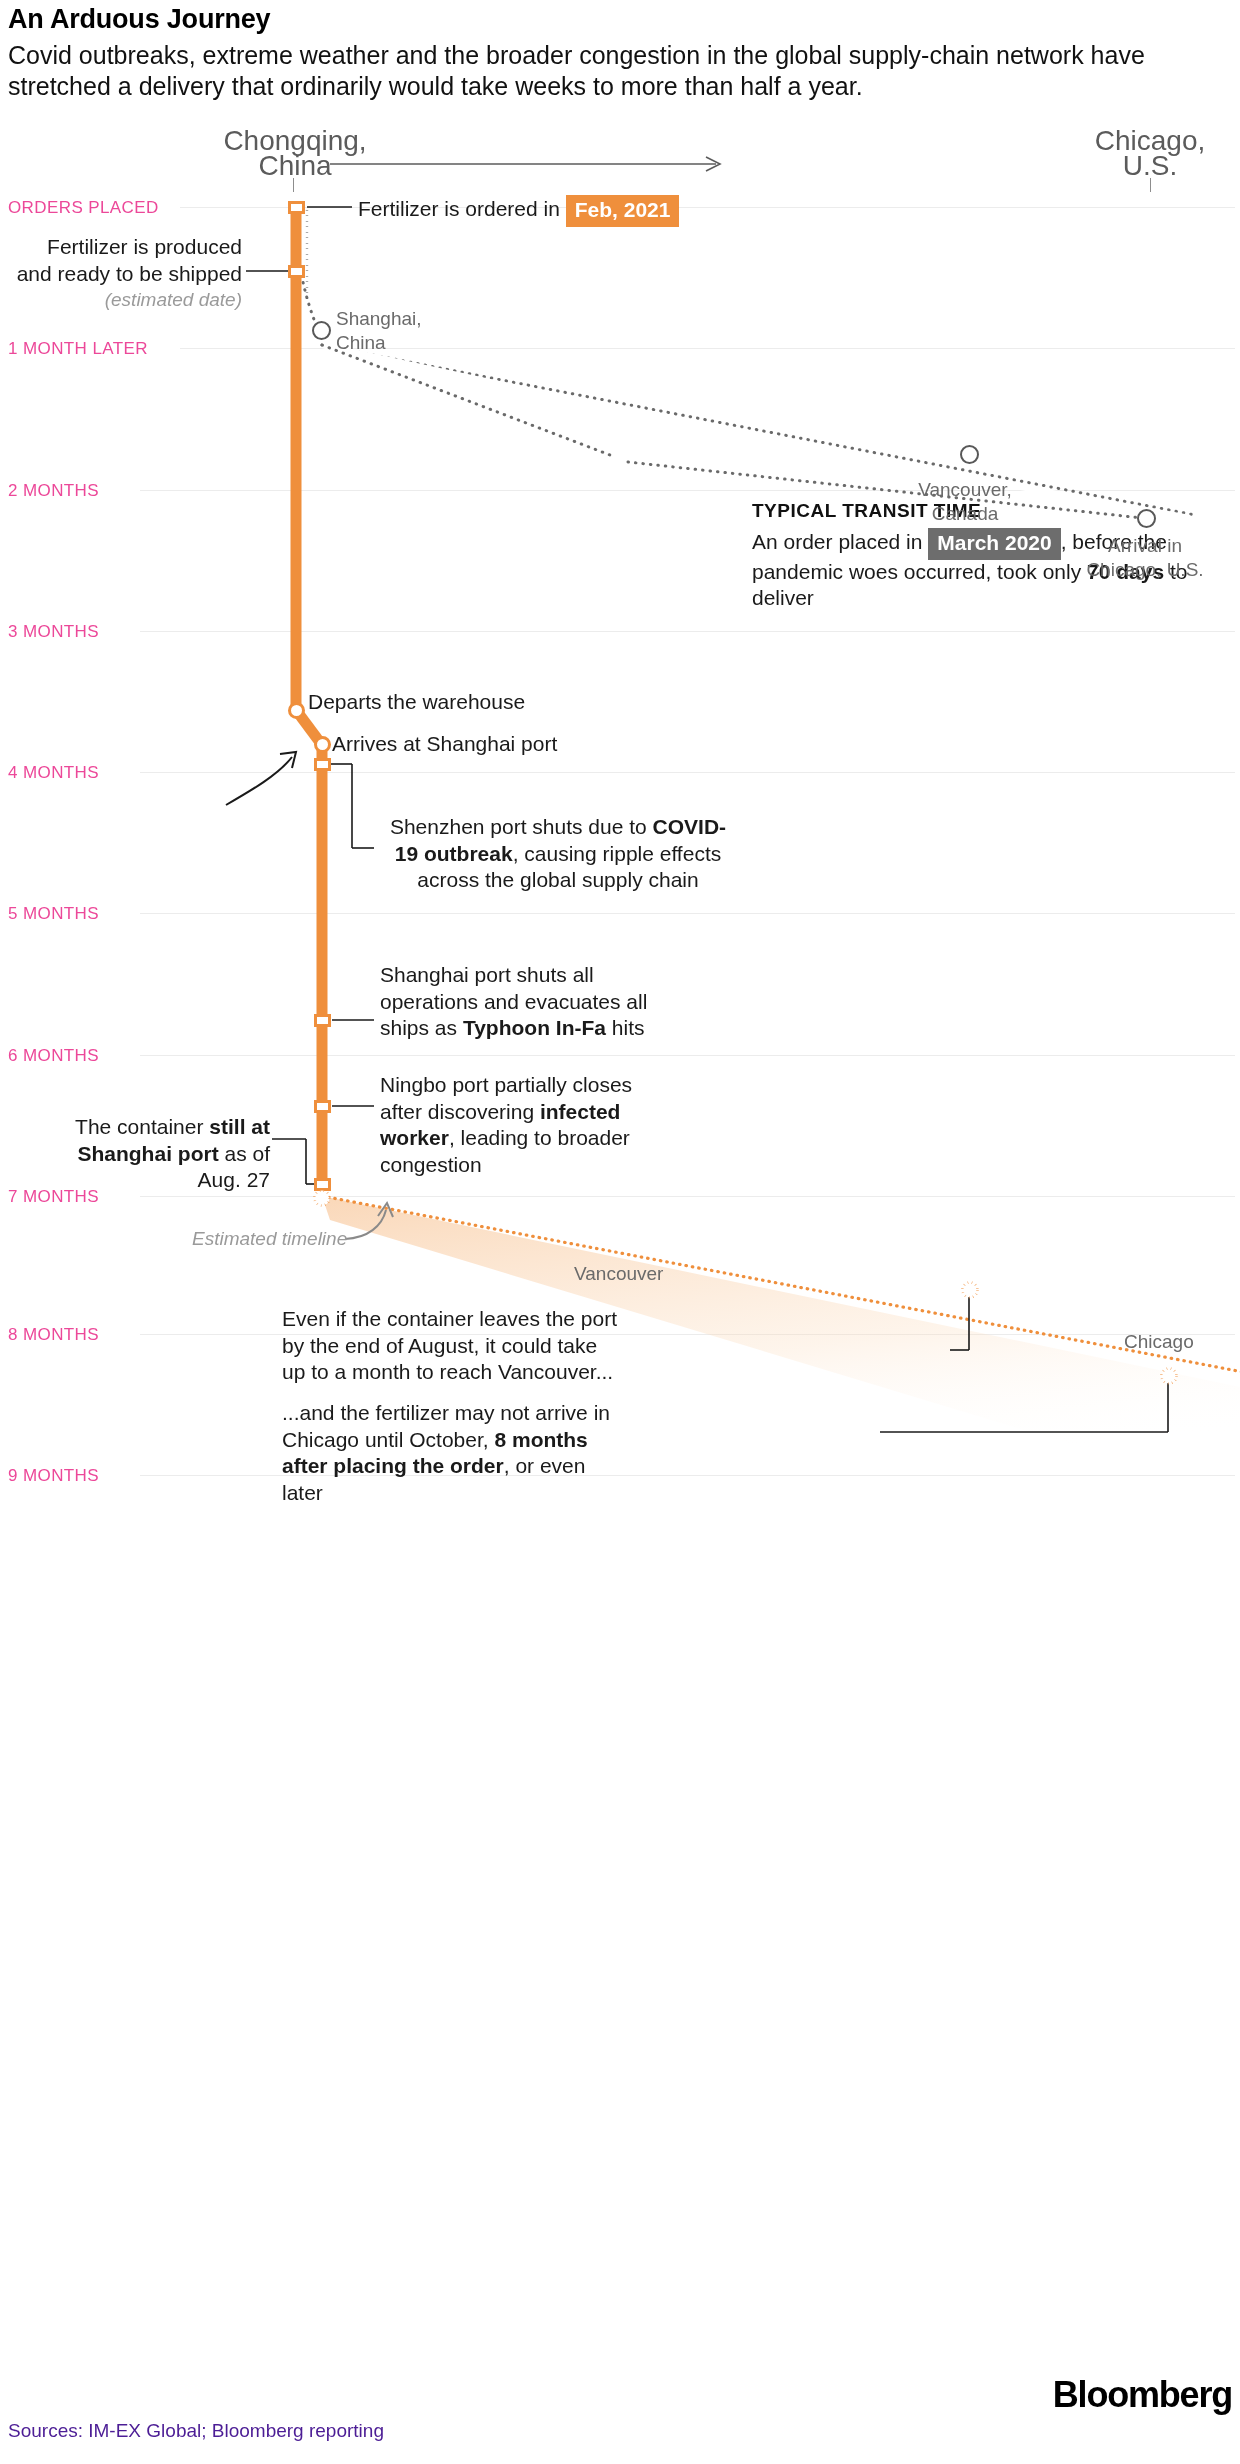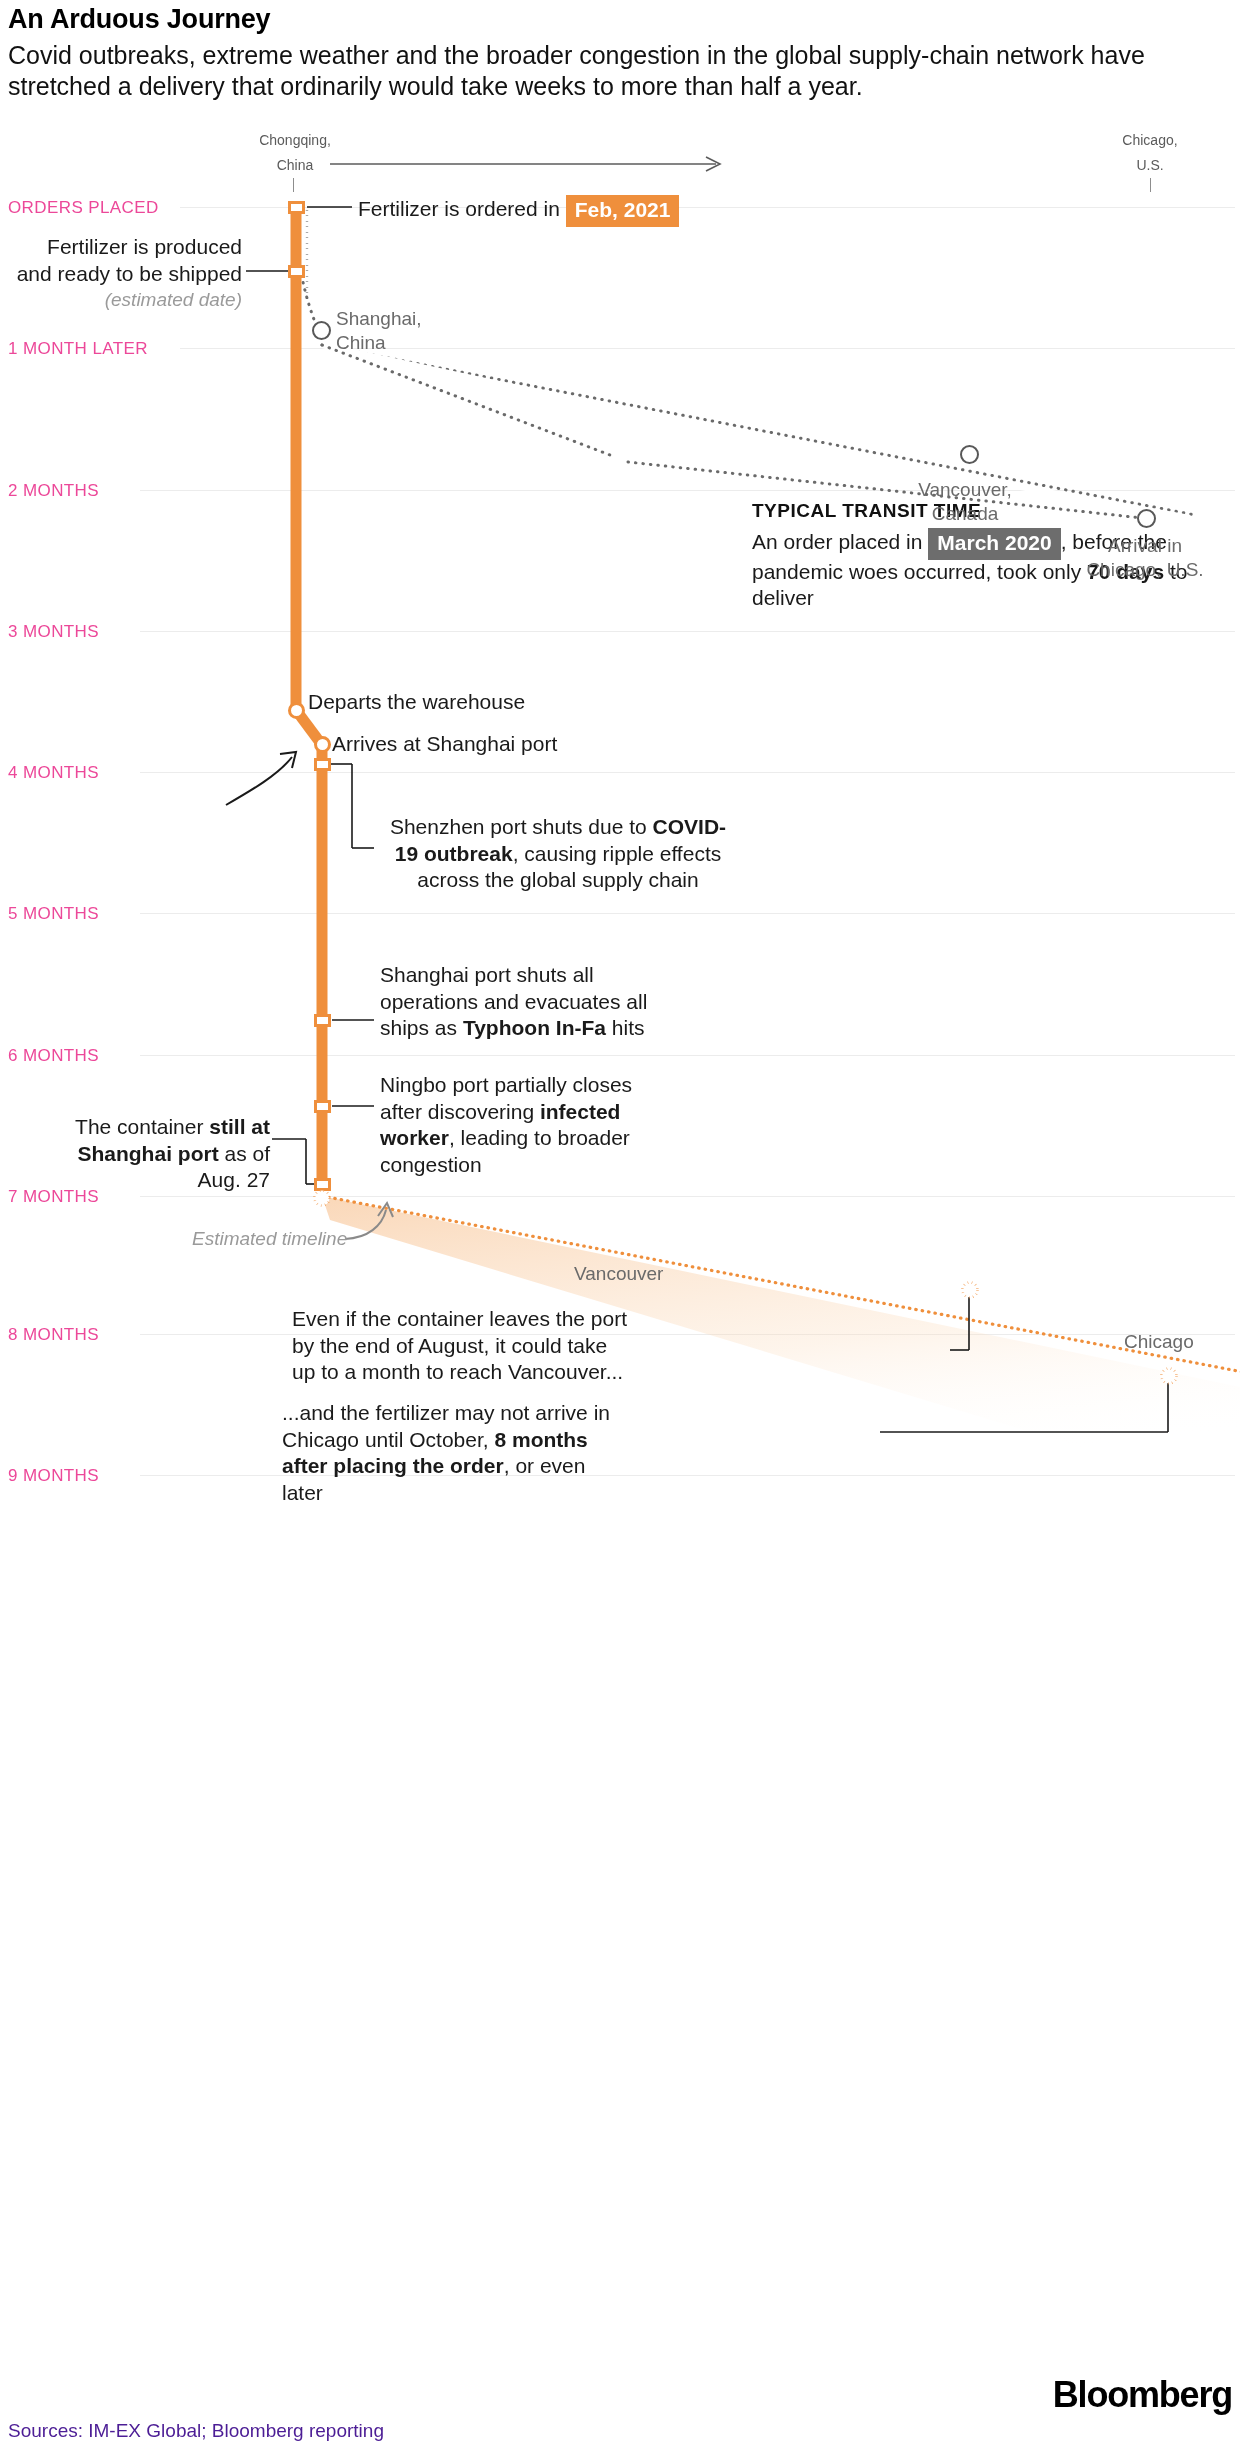--- a/index.html
+++ b/index.html
@@ -17,21 +17,21 @@
     left:8px;top:4px;width:1100px;
     font-size:27px;font-weight:bold;letter-spacing:-0.2px;color:#000;
   }
   #subtitle{
     left:8px;top:40px;width:1180px;
     font-size:25px;line-height:31px;font-weight:400;color:#111;
   }
 
   
   .cityhead{
-    font-size:14px;line-height:25px;color:#5b5b5b;text-align:center;font-weight:400;
+    font-size:28px;line-height:25px;color:#5b5b5b;text-align:center;font-weight:400;
   }
   #city-left{left:205px;top:128px;width:180px;}
   #city-right{left:1060px;top:128px;width:180px;}
   #route-arrow{left:330px;top:152px;width:400px;height:24px;}
   .tickmark{width:1px;height:14px;background:#8d8d8d;}
   #tick-left{left:293px;top:178px;}
   #tick-right{left:1150px;top:178px;}
 
   
   .axis-label{
@@ -263,19 +263,19 @@
   <div class="abs anno" style="left:380px;top:962px;width:310px;">Shanghai port shuts all operations and evacuates all ships as <b>Typhoon In-Fa</b> hits</div>
   <div class="abs anno" style="left:380px;top:1072px;width:290px;">Ningbo port partially closes after discovering <b>infected worker</b>, leading to broader congestion</div>
 
   <div class="abs anno anno-r" style="left:40px;top:1114px;width:230px;">The container <b>still at Shanghai port</b> as of Aug. 27</div>
 
   <div class="abs muted" style="left:192px;top:1228px;">Estimated timeline</div>
 
   <div class="abs citypoint" style="left:574px;top:1262px;">Vancouver</div>
   <div class="abs citypoint" style="left:1124px;top:1330px;">Chicago</div>
 
-  <div class="abs anno" style="left:282px;top:1306px;width:340px;margin-left:10px;">Even if the container leaves the port by the end of August, it could take up to a month to reach Vancouver...</div>
+  <div class="abs anno" style="left:282px;top:1306px;width:340px;">Even if the container leaves the port by the end of August, it could take up to a month to reach Vancouver...</div>
   <div class="abs anno" style="left:282px;top:1400px;width:330px;">...and the fertilizer may not arrive in Chicago until October, <b>8 months after placing the order</b>, or even later</div>
 
   <div class="abs" id="sources">Sources: IM-EX Global; Bloomberg reporting</div>
   <div class="abs" id="bbg-logo">Bloomberg</div>
 
 </div>
 
 </body></html>

